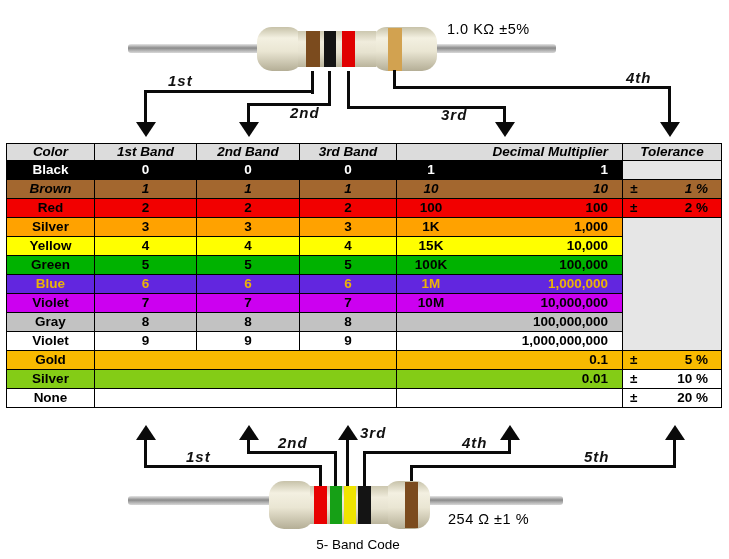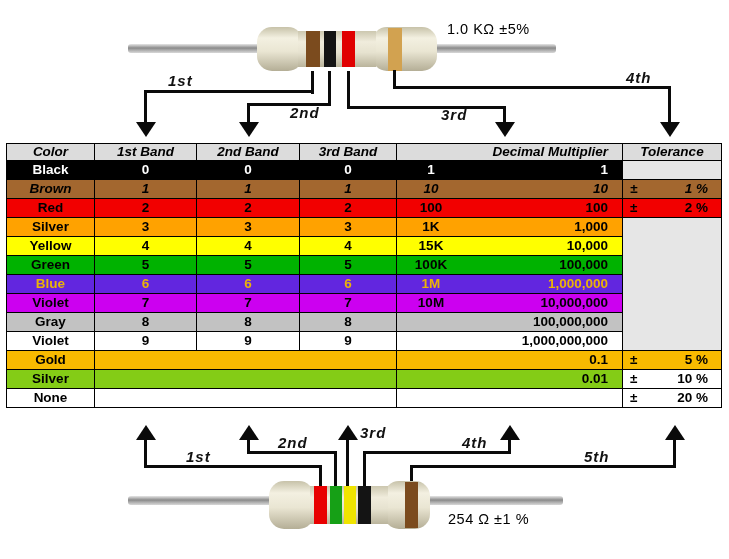--- a/index.html
+++ b/index.html
@@ -288,14 +288,15 @@
   <div class="cap" style="left:269px;top:481px;width:45px;height:48px;"></div>
   <div class="cap" style="left:384px;top:481px;width:46px;height:48px;"></div>
   <div class="mid" style="left:310px;top:486px;width:78px;height:38px;"></div>
   <div class="band" style="left: 314px; top: 486px; width: 13px; height: 38px; background: rgb(232, 0, 0);"></div>
   <div class="band" style="left: 330px; top: 486px; width: 12px; height: 38px; background: rgb(22, 160, 22);"></div>
   <div class="band" style="left: 344px; top: 486px; width: 12px; height: 38px; background: rgb(240, 228, 0);"></div>
   <div class="band" style="left: 358px; top: 486px; width: 13px; height: 38px; background: rgb(20, 20, 20);"></div>
   <div class="band" style="left: 405px; top: 482px; width: 13px; height: 46px; background: rgb(123, 75, 30);"></div>
 
   <div class="rvalue" style="left:448px;top:511px;">254 Ω  ±1 %</div>
+  <div class="rtitle" style="left:283px;top:537px;width:150px;">5- Band Code</div>
 
 </div>
 
 </body></html>

